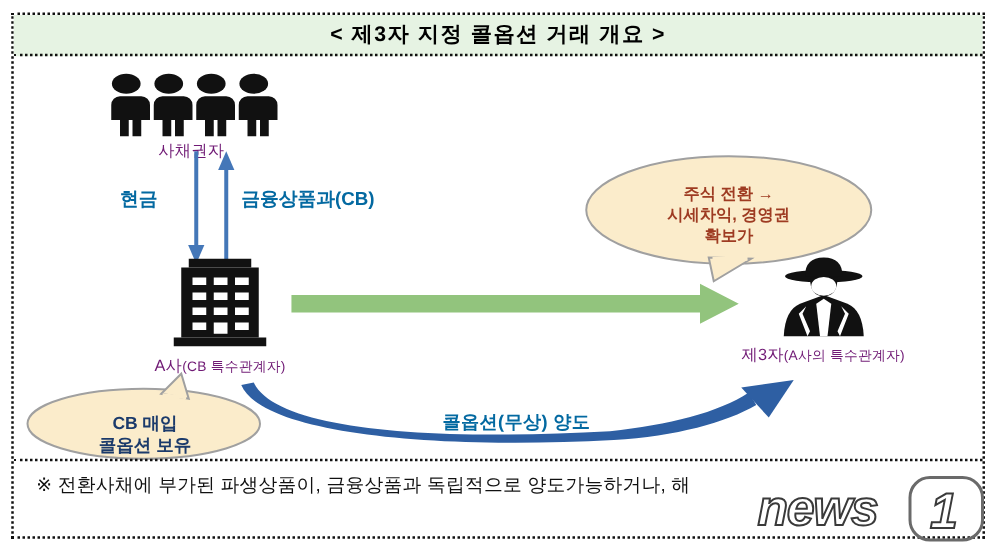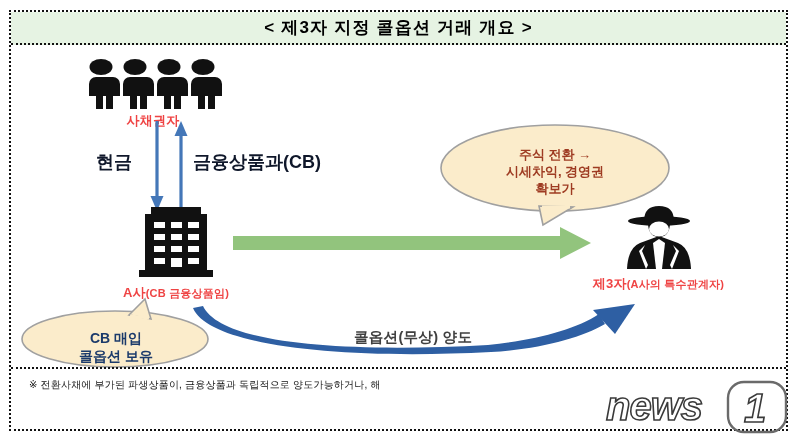--- a/index.html
+++ b/index.html
@@ -67,22 +67,22 @@
     height: 322px;
   }
 
   
   .node {
     position: absolute;
     text-align: center;
   }
   .node-label {
     font-size: 13px;
-    font-weight: bold;
-    color: #ef4444;
+    font-weight: normal;
+    color: #701a75;
     white-space: nowrap;
     letter-spacing: 0.2px;
   }
   .node-label .sub {
     font-size: 11px;
   }
 
   #node-bondholders {
     left: 52px;
     top: 13px;
@@ -107,23 +107,23 @@
   .v-arrows {
     position: absolute;
     left: 120px;
     top: 74px;
     width: 100px;
     height: 95px;
   }
 
   .flow-label {
     position: absolute;
-    font-size: 18px;
+    font-size: 15px;
     font-weight: bold;
-    color: #0f172a;
+    color: #0369a1;
     white-space: nowrap;
   }
   #label-cash  { left: 85px;  top: 105px; }
   #label-cb    { left: 182px; top: 105px; }
 
   
   .green-arrow {
     position: absolute;
     left: 222px;
     top: 180px;
@@ -134,38 +134,38 @@
     position: absolute;
     left: 180px;
     top: 255px;
   }
   #label-calloption {
     position: absolute;
     left: 343px;
     top: 283px;
     font-size: 14.5px;
     font-weight: bold;
-    color: #404040;
+    color: #0369a1;
     white-space: nowrap;
     letter-spacing: 0.3px;
   }
 
   
   .bubble {
     position: absolute;
   }
   .bubble-text {
     position: absolute;
     text-align: center;
     white-space: nowrap;
     line-height: 1.32;
     font-weight: bold;
   }
 
-  #bubble-gain { left: 428px; top: 78px; }
+  #bubble-gain { left: 456px; top: 78px; }
   #bubble-gain .bubble-text {
     left: 28px;
     top: 23px;
     width: 176px;
     font-size: 13px;
     color: #9e3b22;
   }
 
   #bubble-cb { left: 8px; top: 252px; }
   #bubble-cb .bubble-text {
@@ -181,21 +181,21 @@
     position: absolute;
     left: 11px;
     top: 367px;
     width: 775px;
     height: 63px;
     border-top: 2px dotted #111111;
     box-sizing: border-box;
     padding: 8px 14px 0 18px;
   }
   .footnote-line {
-    font-size: 10px;
+    font-size: 15px;
     color: #111111;
     line-height: 1.55;
     letter-spacing: 0.2px;
     white-space: nowrap;
   }
   .footnote-line.indent { padding-left: 20px; }
 
   
   .watermark {
     position: absolute;
@@ -268,21 +268,21 @@
           <rect x="38" y="29" width="11" height="6"></rect>
           <rect x="55" y="29" width="11" height="6"></rect>
           <rect x="21" y="41" width="11" height="6"></rect>
           <rect x="38" y="41" width="11" height="6"></rect>
           <rect x="55" y="41" width="11" height="6"></rect>
           <rect x="21" y="53" width="11" height="6"></rect>
           <rect x="38" y="53" width="11" height="9"></rect>
           <rect x="55" y="53" width="11" height="6"></rect>
         </g>
       </svg>
-      <div class="node-label"><span>A사</span><span class="sub">(CB 금융상품임)</span></div>
+      <div class="node-label"><span>A사</span><span class="sub">(CB 특수관계자)</span></div>
     </div>
 
     <div class="green-arrow">
       <svg width="360" height="36" viewBox="0 0 360 36">
         <polygon points="0,11 327,11 327,2 358,18 327,34 327,25 0,25" fill="#92c47d"></polygon>
       </svg>
     </div>
 
     <div class="node" id="node-thirdparty">
       <svg class="icon-spy" width="88" height="70" viewBox="0 0 88 70">

